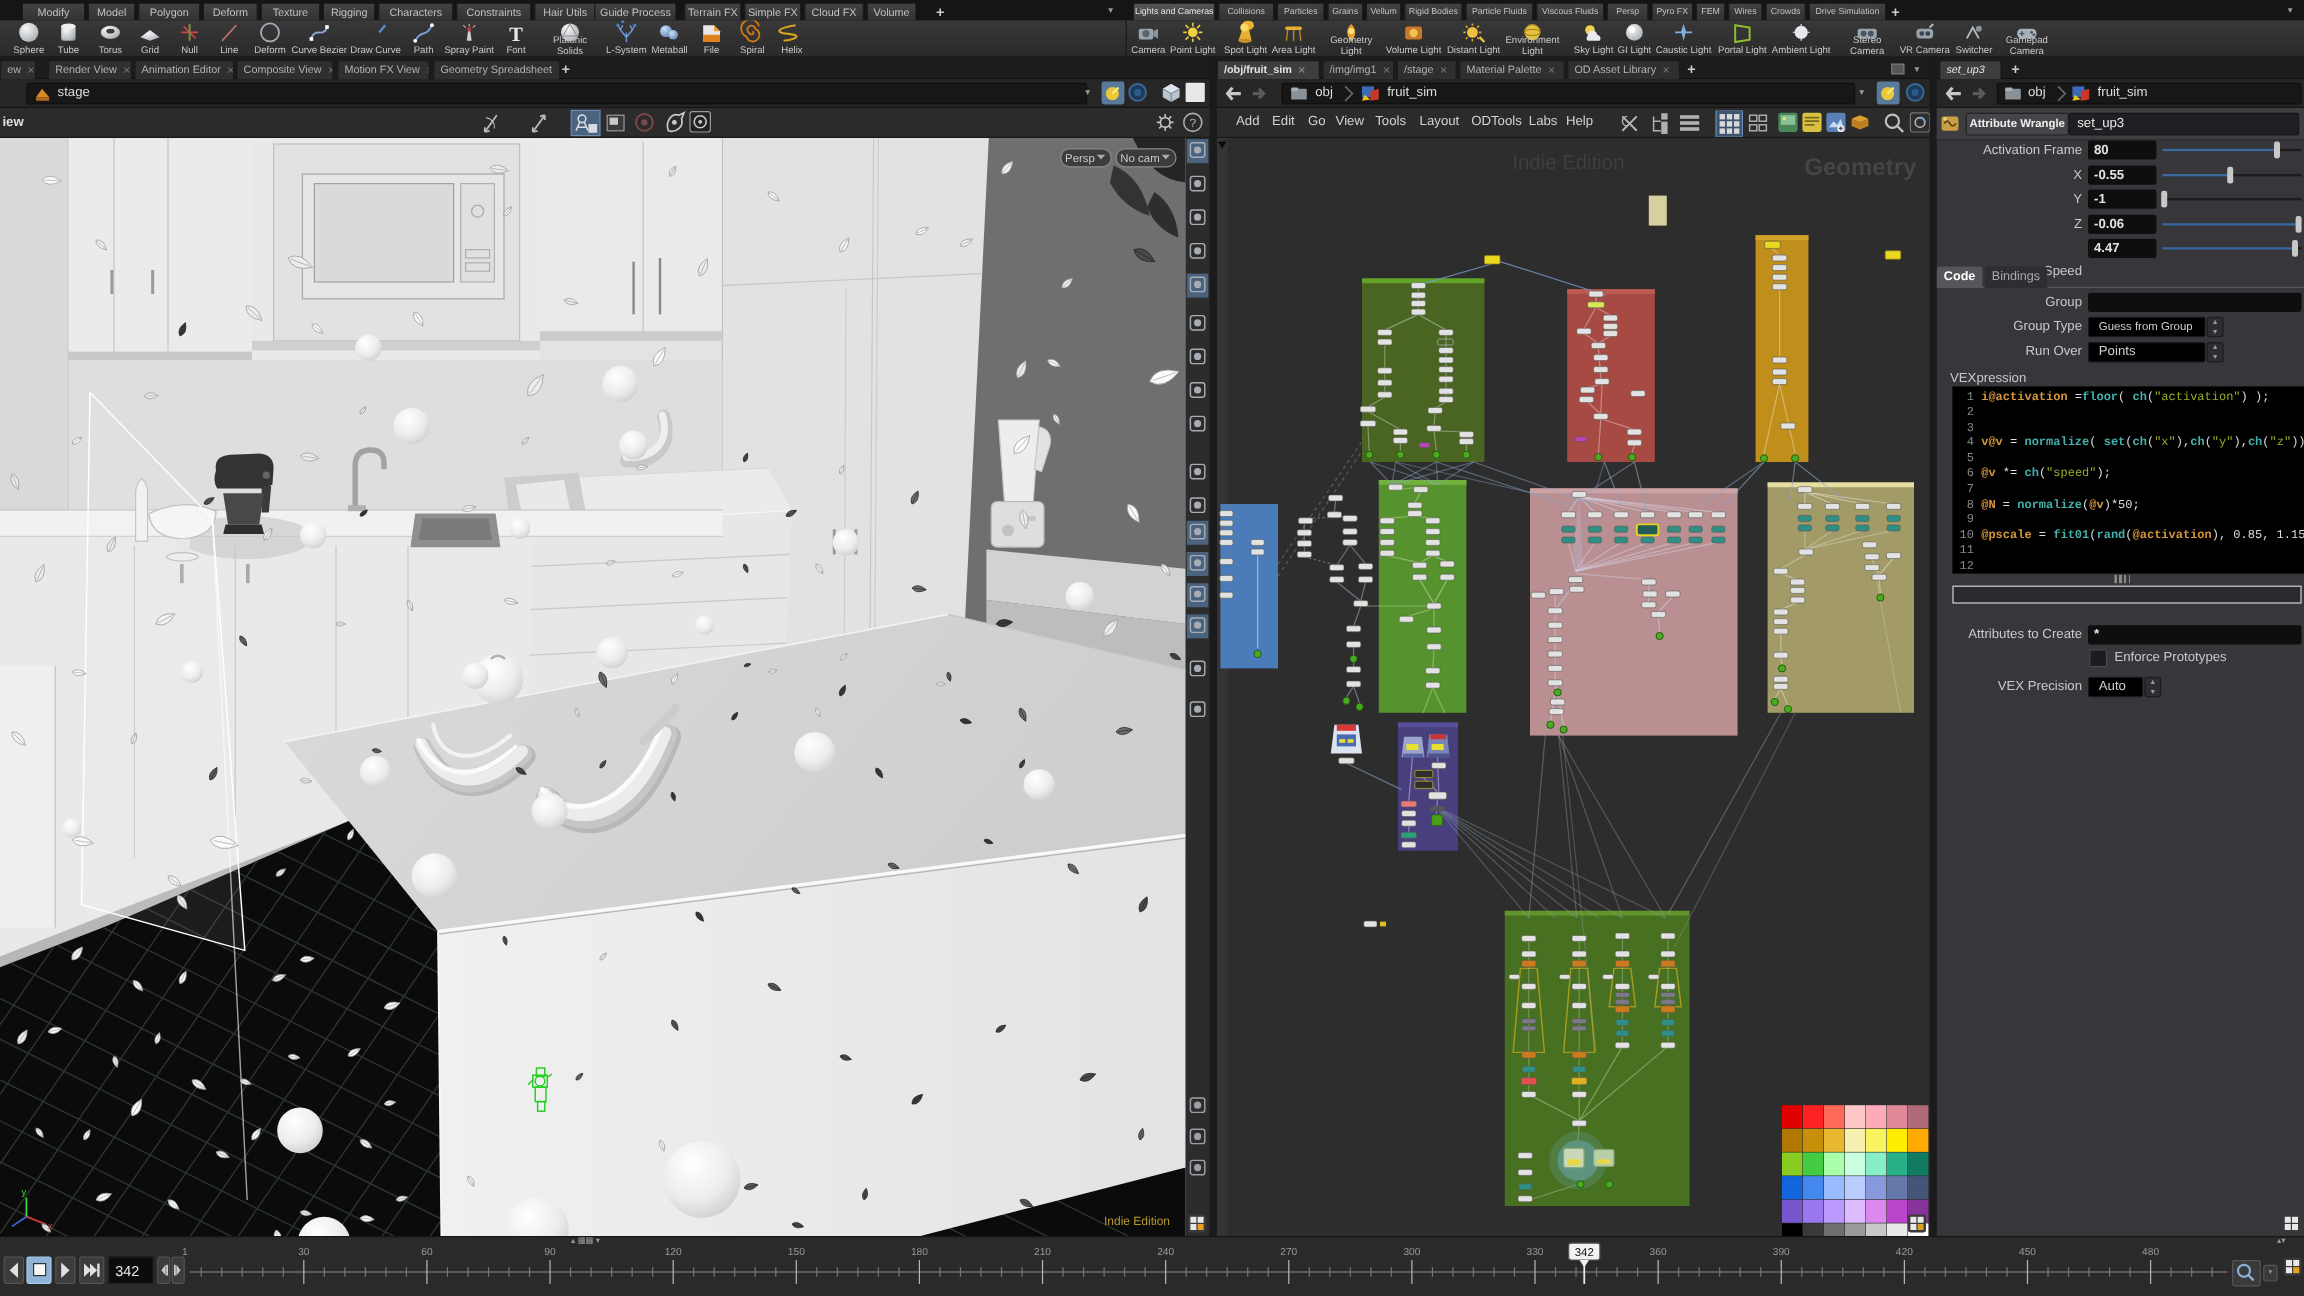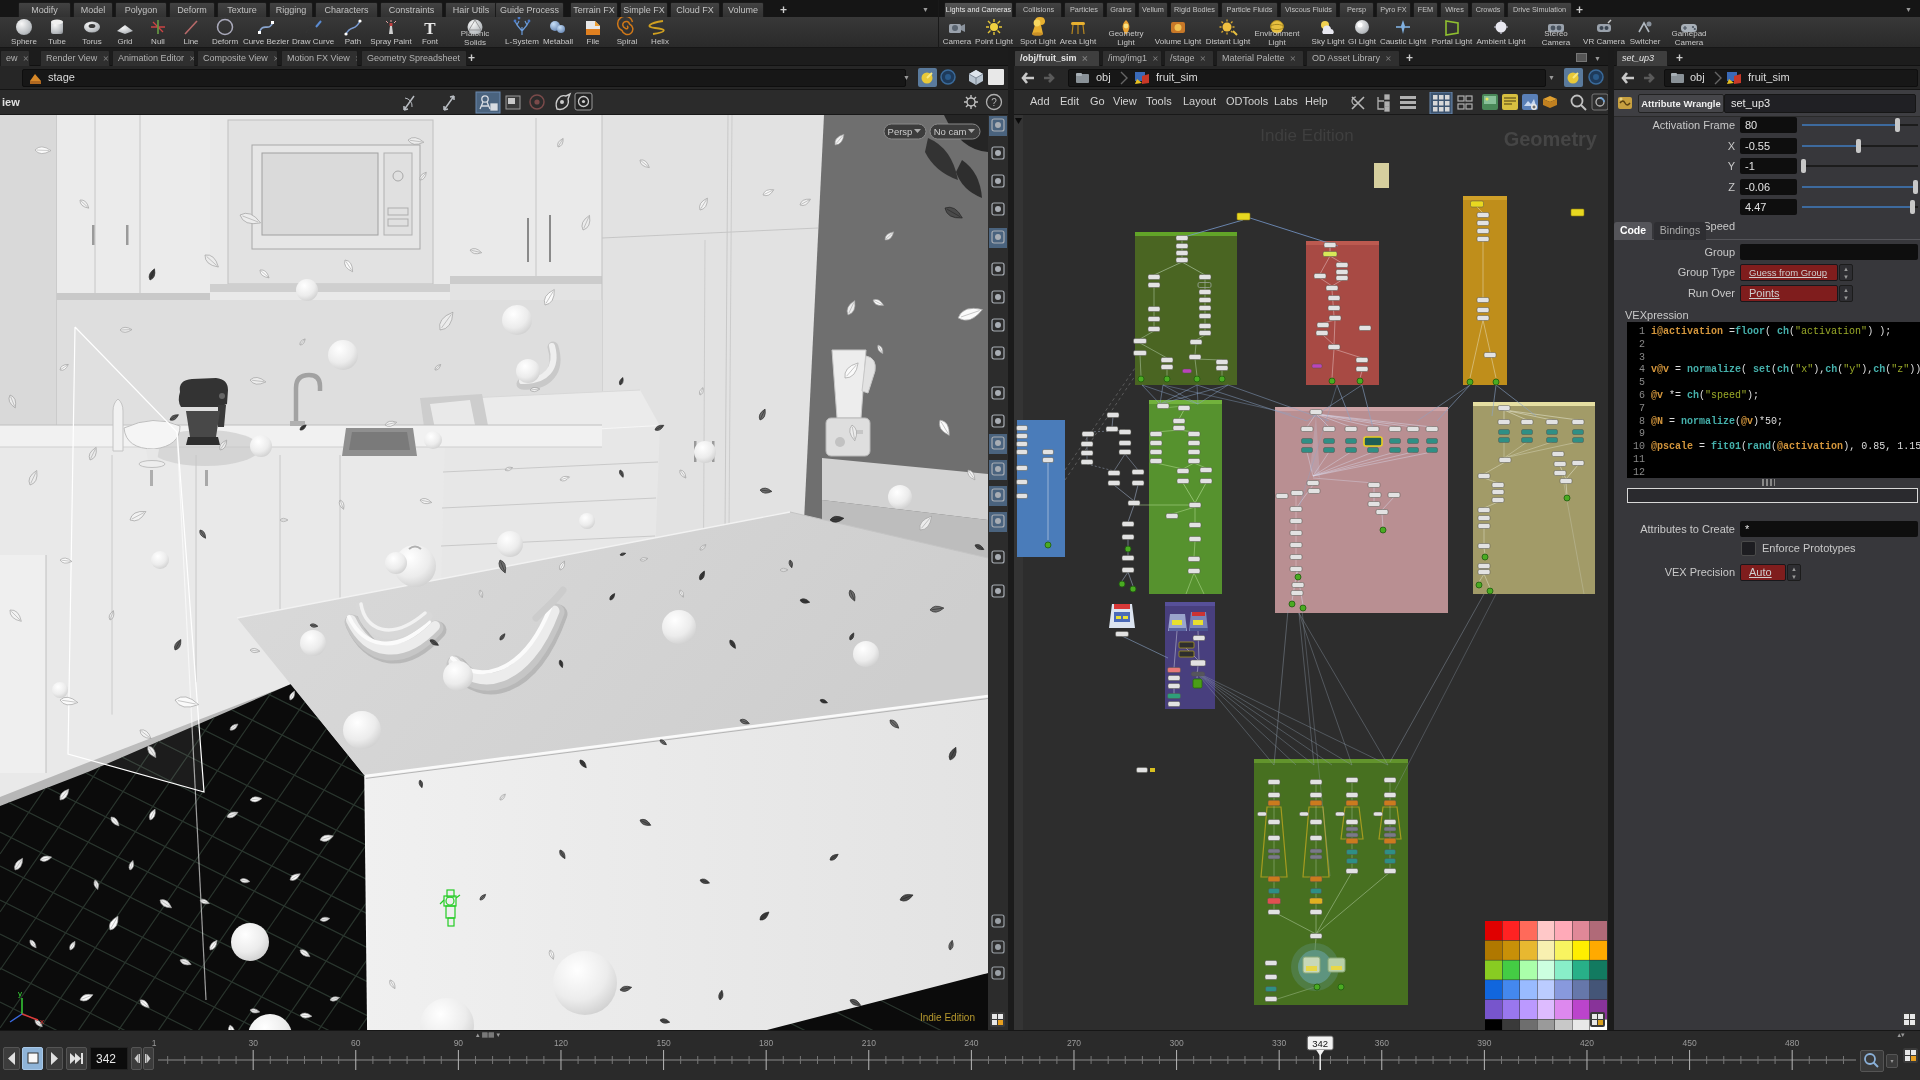--- a/index.html
+++ b/index.html
@@ -10,23 +10,23 @@
 .tab.act{background:linear-gradient(#555,#3d3d3d);color:#e8e8e8;}
 .ptab{position:absolute;top:50px;height:16px;background:#2f2f2f;border:1px solid #1b1b1b;
  border-bottom:none;color:#b2b2b2;font-size:9px;line-height:15px;text-align:left;
  padding-left:5px;border-radius:2px 2px 0 0;white-space:nowrap;overflow:hidden;}
 .ptab.act{background:#3e3e3e;color:#e5e5e5;}
 .ptab .x{color:#808080;font-size:8px;margin-left:5px;}
 .toollbl{position:absolute;color:#c8c8c8;font-size:8px;text-align:center;line-height:8.5px;}
 .mi{position:absolute;color:#d2d2d2;font-size:11px;}
 .plbl{position:absolute;color:#c9c9c9;font-size:11px;text-align:right;}
 .pfield{position:absolute;background:#0e0e0e;color:#e4e4e4;font-size:11px;
- line-height:16px;padding-left:5px;border-radius:2px;}
-.drop{position:absolute;background:#7f1d1d;border:1px solid #18181c;color:#cfcfcf;
- font-size:11px;line-height:15px;padding-left:8px;border-radius:2px;text-decoration:underline;}
+ line-height:16px;padding-left:5px;border-radius:2px;font-weight:bold;}
+.drop{position:absolute;background:#000000;border:1px solid #18181c;color:#cfcfcf;
+ font-size:11px;line-height:15px;padding-left:8px;border-radius:2px;}
 .spin{position:absolute;width:14px;background:#2e2e32;border:1px solid #1c1c1c;
  border-radius:2px;color:#999;font-size:6px;text-align:center;line-height:8px;}
 </style></head><body>
 <div class="abs" style="left:0;top:0;width:1920px;height:17px;background:#151515;"></div>
 <div class="abs" style="left:0;top:17px;width:1920px;height:31px;background:linear-gradient(#383838,#2a2a2a);border-bottom:1px solid #161616;"></div>
 <div class="tab" style="left:18px;width:53px;">Modify</div>
 <div class="tab" style="left:73px;width:40px;">Model</div>
 <div class="tab" style="left:115px;width:52px;">Polygon</div>
 <div class="tab" style="left:169px;width:46px;">Deform</div>
 <div class="tab" style="left:217px;width:50px;">Texture</div>

